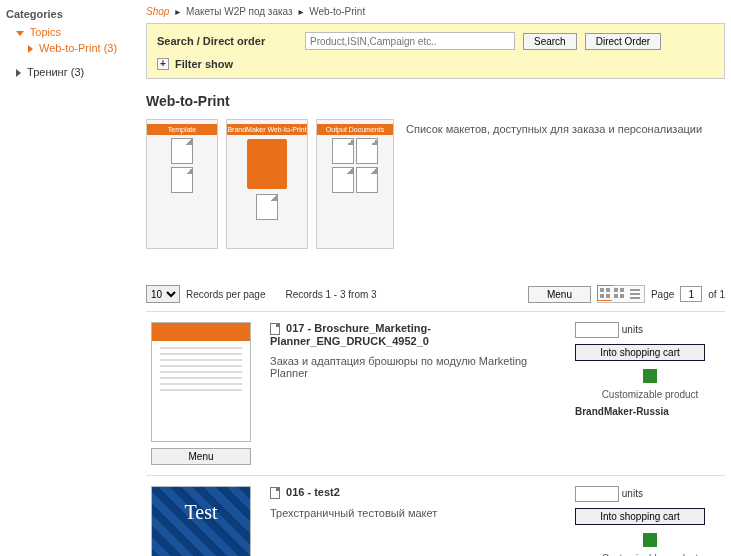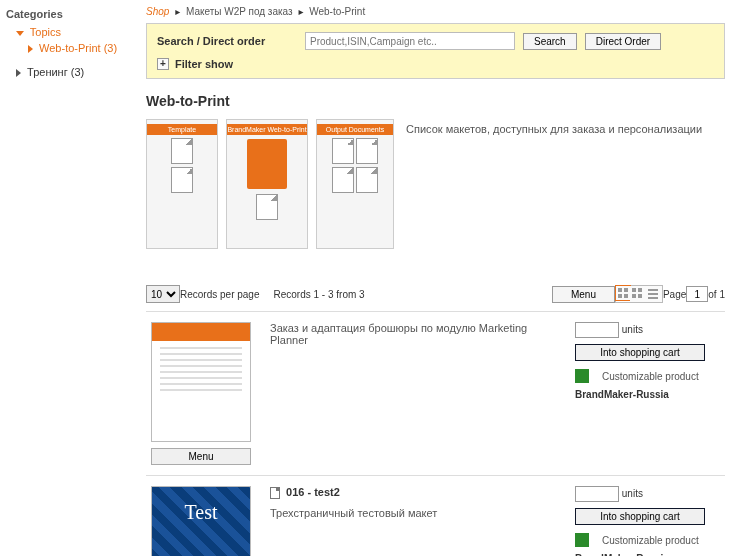--- a/index.html
+++ b/index.html
@@ -28,21 +28,21 @@
 .filter-row { margin-top: 8px; display: flex; align-items: center; gap: 6px; font-weight: bold; }
 .plus-icon { display: inline-block; width: 12px; height: 12px; border: 1px solid #999; background: #fafafa; text-align: center; line-height: 10px; font-size: 10px; }
 h1.page-title { font-size: 14px; font-weight: bold; margin: 14px 0 10px; color: #333; }
 .diagram-row { display: flex; gap: 10px; }
 .diagram { width: 250px; height: 150px; position: relative; font-size: 7px; color: #777; }
 .dbox { position: absolute; background: #f5f5f5; border: 1px solid #ccc; width: 70px; padding: 4px 0; text-align: center; }
 .dhead { background: #e8701a; color: #fff; font-size: 7px; padding: 2px 0; margin-bottom: 2px; }
 .dicon { width: 22px; height: 26px; background: #fff; border: 1px solid #999; display: inline-block; margin: 1px; position: relative; }
 .dicon .fold { position: absolute; top: 0; right: 0; width: 6px; height: 6px; background: linear-gradient(135deg, #fff 50%, #999 50%); }
 .desc { font-size: 11px; color: #555; padding-top: 4px; }
-.toolbar { display: flex; align-items: center; margin: 16px 0 8px; font-size: 10px; }
+.toolbar { display: flex; align-items: center; gap: 6px; margin: 16px 0 8px; font-size: 10px; }
 .toolbar select { font-size: 10px; height: 18px; border: 1px solid #999; }
 .toolbar .spacer { flex: 1; }
 .view-btn { display: inline-flex; border: 1px solid #bbb; }
 .view-btn span { width: 16px; height: 16px; display: inline-block; background: #fafafa; position: relative; }
 .view-btn span.active { border: 1px solid #e8701a; margin: -1px; }
 .grid-dots::before { content: ""; position: absolute; top: 2px; left: 2px; width: 4px; height: 4px; background: #999; box-shadow: 6px 0 #999, 0 6px #999, 6px 6px #999; }
 .list-lines::before { content: ""; position: absolute; top: 3px; left: 2px; width: 10px; height: 2px; background: #999; box-shadow: 0 4px #999, 0 8px #999; }
 .page-input { width: 22px; height: 16px; border: 1px solid #999; text-align: center; font-size: 10px; }
 .product { display: flex; gap: 14px; border-top: 1px solid #ddd; padding: 10px 0; }
 .thumb-col { width: 110px; text-align: center; }
@@ -55,21 +55,21 @@
 .menu-btn { width: 100px; background: #f0f0f0; border: 1px solid #aaa; font-size: 10px; padding: 2px 0; cursor: pointer; }
 .info-col { flex: 1; }
 .ptitle { font-size: 11px; font-weight: bold; margin-bottom: 8px; }
 .ptitle .doc-icon { display: inline-block; width: 10px; height: 12px; border: 1px solid #777; background: #fff; vertical-align: middle; margin-right: 3px; position: relative; }
 .ptitle .doc-icon::after { content: ""; position: absolute; top: 0; right: 0; width: 3px; height: 3px; background: #777; }
 .pdesc { font-size: 11px; color: #555; }
 .action-col { width: 150px; font-size: 10px; }
 .units-row { margin-bottom: 6px; }
 .units-row input { width: 44px; height: 16px; border: 1px solid #999; vertical-align: middle; }
 .cart-btn { width: 130px; background: #f0f0f0; border: 1px solid #0f172a; font-size: 10px; padding: 2px 0; cursor: pointer; margin-bottom: 8px; }
-.cust-row { display: flex; align-items: center; gap: 13px; font-size: 10px; color: #555; margin-bottom: 6px; }
+.cust-row { display: flex; align-items: center; gap: 6px; font-size: 10px; color: #555; margin-bottom: 6px; flex-direction: column; }
 .green-sq { width: 14px; height: 14px; background: #2a8a2a; }
 .brand { font-weight: bold; font-size: 10px; }
 </style>
 </head>
 <body>
 
 <div class="container">
   <div class="sidebar">
     <h4>Categories</h4>
     <div class="tree-item l1 orange">
@@ -161,20 +161,24 @@
               <div></div>
               <div></div>
               <div></div>
               <div></div>
               <div></div>
             </div>
         </div>
         <button class="menu-btn">Menu</button>
       </div>
       <div class="info-col">
+        <div class="ptitle">
+          <span class="doc-icon"></span>
+          <span>017 - Broschure_Marketing-Planner_ENG_DRUCK_4952_0</span>
+        </div>
         <div class="pdesc">Заказ и адаптация брошюры по модулю Marketing Planner</div>
       </div>
       <div class="action-col">
         <div class="units-row">
           <input style="">
           <span>units</span>
         </div>
         <button class="cart-btn">Into shopping cart</button>
         <div class="cust-row">
           <div class="green-sq"></div>

